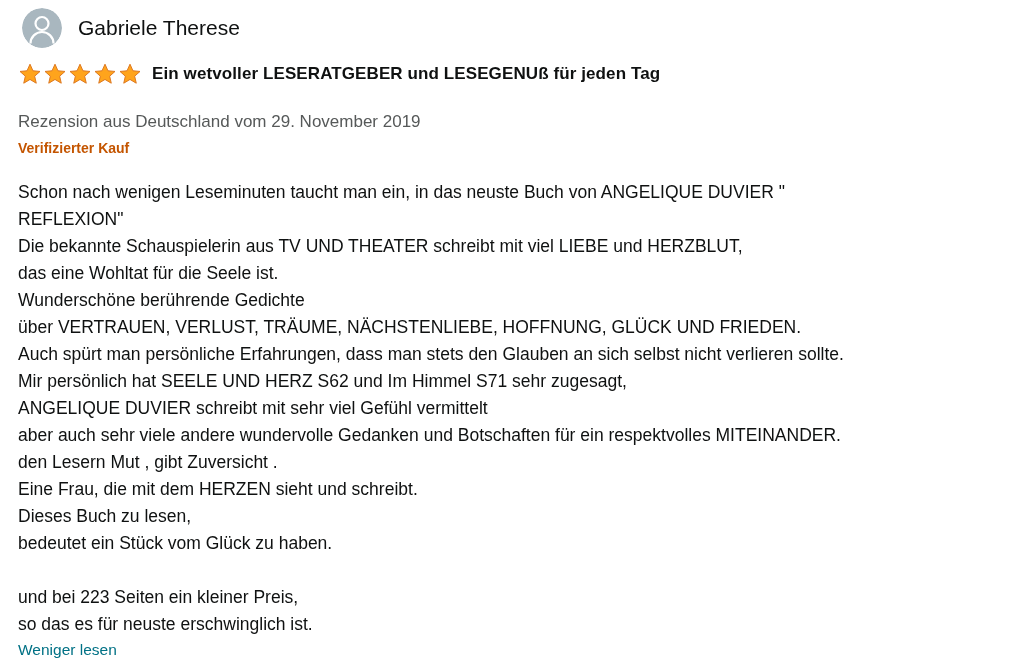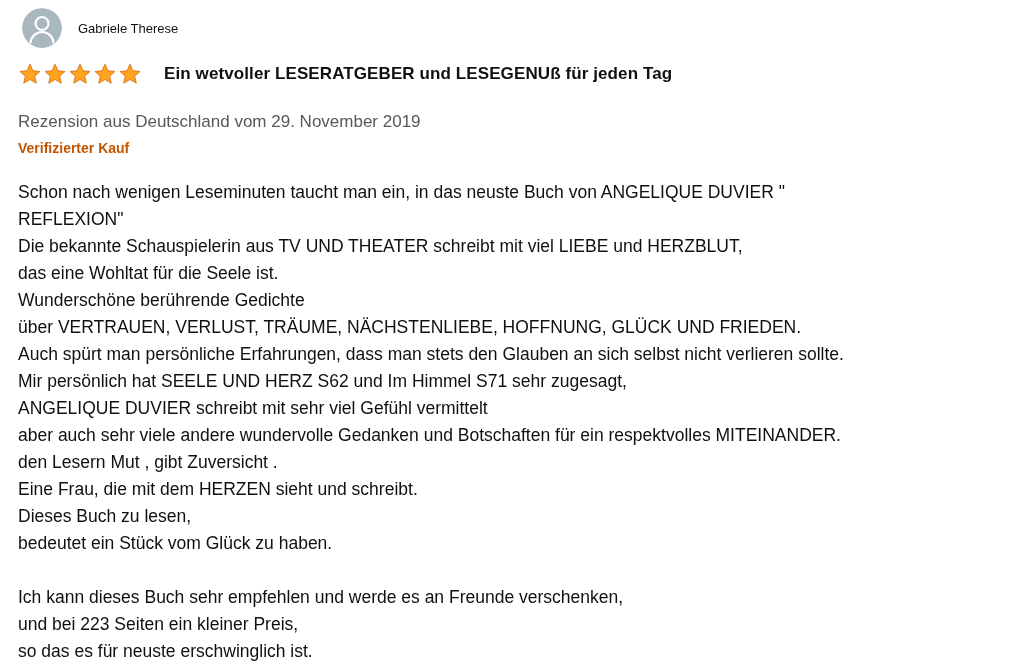--- a/index.html
+++ b/index.html
@@ -9,25 +9,25 @@
   *{box-sizing:border-box; margin:0; padding:0;}
   html,body{background:#fff;}
   body{
     width:1023px; height:670px; overflow:hidden; position:relative;
     font-family:"Liberation Sans","DejaVu Sans",sans-serif;
     color:var(--text);
   }
   .page{padding:8px 18px 0 18px;}
   .author-row{display:flex; align-items:center; gap:16px; height:40px; margin-left:4px;}
   .avatar{width:40px; height:40px; border-radius:50%; overflow:hidden; display:inline-block; flex:0 0 auto; cursor:pointer;}
-  .author-name{font-size:13px; color:var(--text);}
+  .author-name{font-size:21px; color:var(--text);}
   .title-row{display:flex; align-items:center; gap:10px; margin-top:13px; height:26px; cursor:pointer;}
   .stars{display:flex; align-items:center; gap:1px;}
   .stars svg{display:block;}
-  .review-title{font-size:17px; font-weight:700; color:var(--text); letter-spacing:0.1px;margin-left:12px;}
+  .review-title{font-size:17px; font-weight:700; color:var(--text); letter-spacing:0.1px;}
   .date{margin-top:25px; font-size:17px; color:var(--date-gray);}
   .verified{margin-top:8px; font-size:14px; font-weight:700; color:var(--verified-orange); cursor:pointer;}
   .body{margin-top:23px; font-size:17.5px; line-height:27px; color:var(--text);}
   .body .line{min-height:27px; white-space:nowrap;}
   .collapse-link{
     margin-top:3px; display:flex; align-items:center; gap:7px;
     color:var(--link-teal); font-size:15.5px; cursor:pointer;
   }
 </style>
 </head>
@@ -80,21 +80,20 @@
       <div class="line">über VERTRAUEN, VERLUST, TRÄUME, NÄCHSTENLIEBE, HOFFNUNG, GLÜCK UND FRIEDEN.</div>
       <div class="line">Auch spürt man persönliche Erfahrungen, dass man stets den Glauben an sich selbst nicht verlieren sollte.</div>
       <div class="line">Mir persönlich hat SEELE UND HERZ S62 und Im Himmel S71 sehr zugesagt,</div>
       <div class="line">ANGELIQUE DUVIER schreibt mit sehr viel Gefühl vermittelt</div>
       <div class="line">aber auch sehr viele andere wundervolle Gedanken und Botschaften für ein respektvolles MITEINANDER.</div>
       <div class="line">den Lesern Mut , gibt Zuversicht .</div>
       <div class="line">Eine Frau, die mit dem HERZEN sieht und schreibt.</div>
       <div class="line">Dieses Buch zu lesen,</div>
       <div class="line">bedeutet ein Stück vom Glück zu haben.</div>
       <div class="line"></div>
-      <div class="line">Ich kann dieses Buch sehr empfehlen und werde es an Freunde verschenken,</div>
       <div class="line">und bei 223 Seiten ein kleiner Preis,</div>
       <div class="line">so das es für neuste erschwinglich ist.</div>
     </div>
 
   <div class="collapse-link">
 
     <span>Weniger lesen</span>
   </div>
 
 </div>

